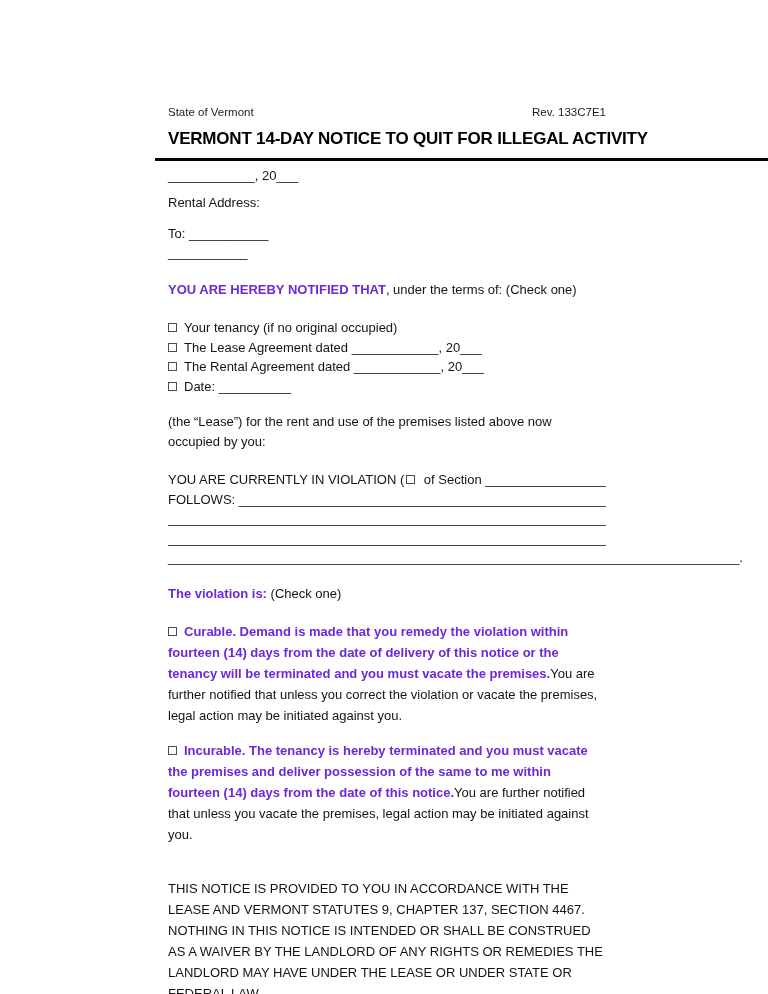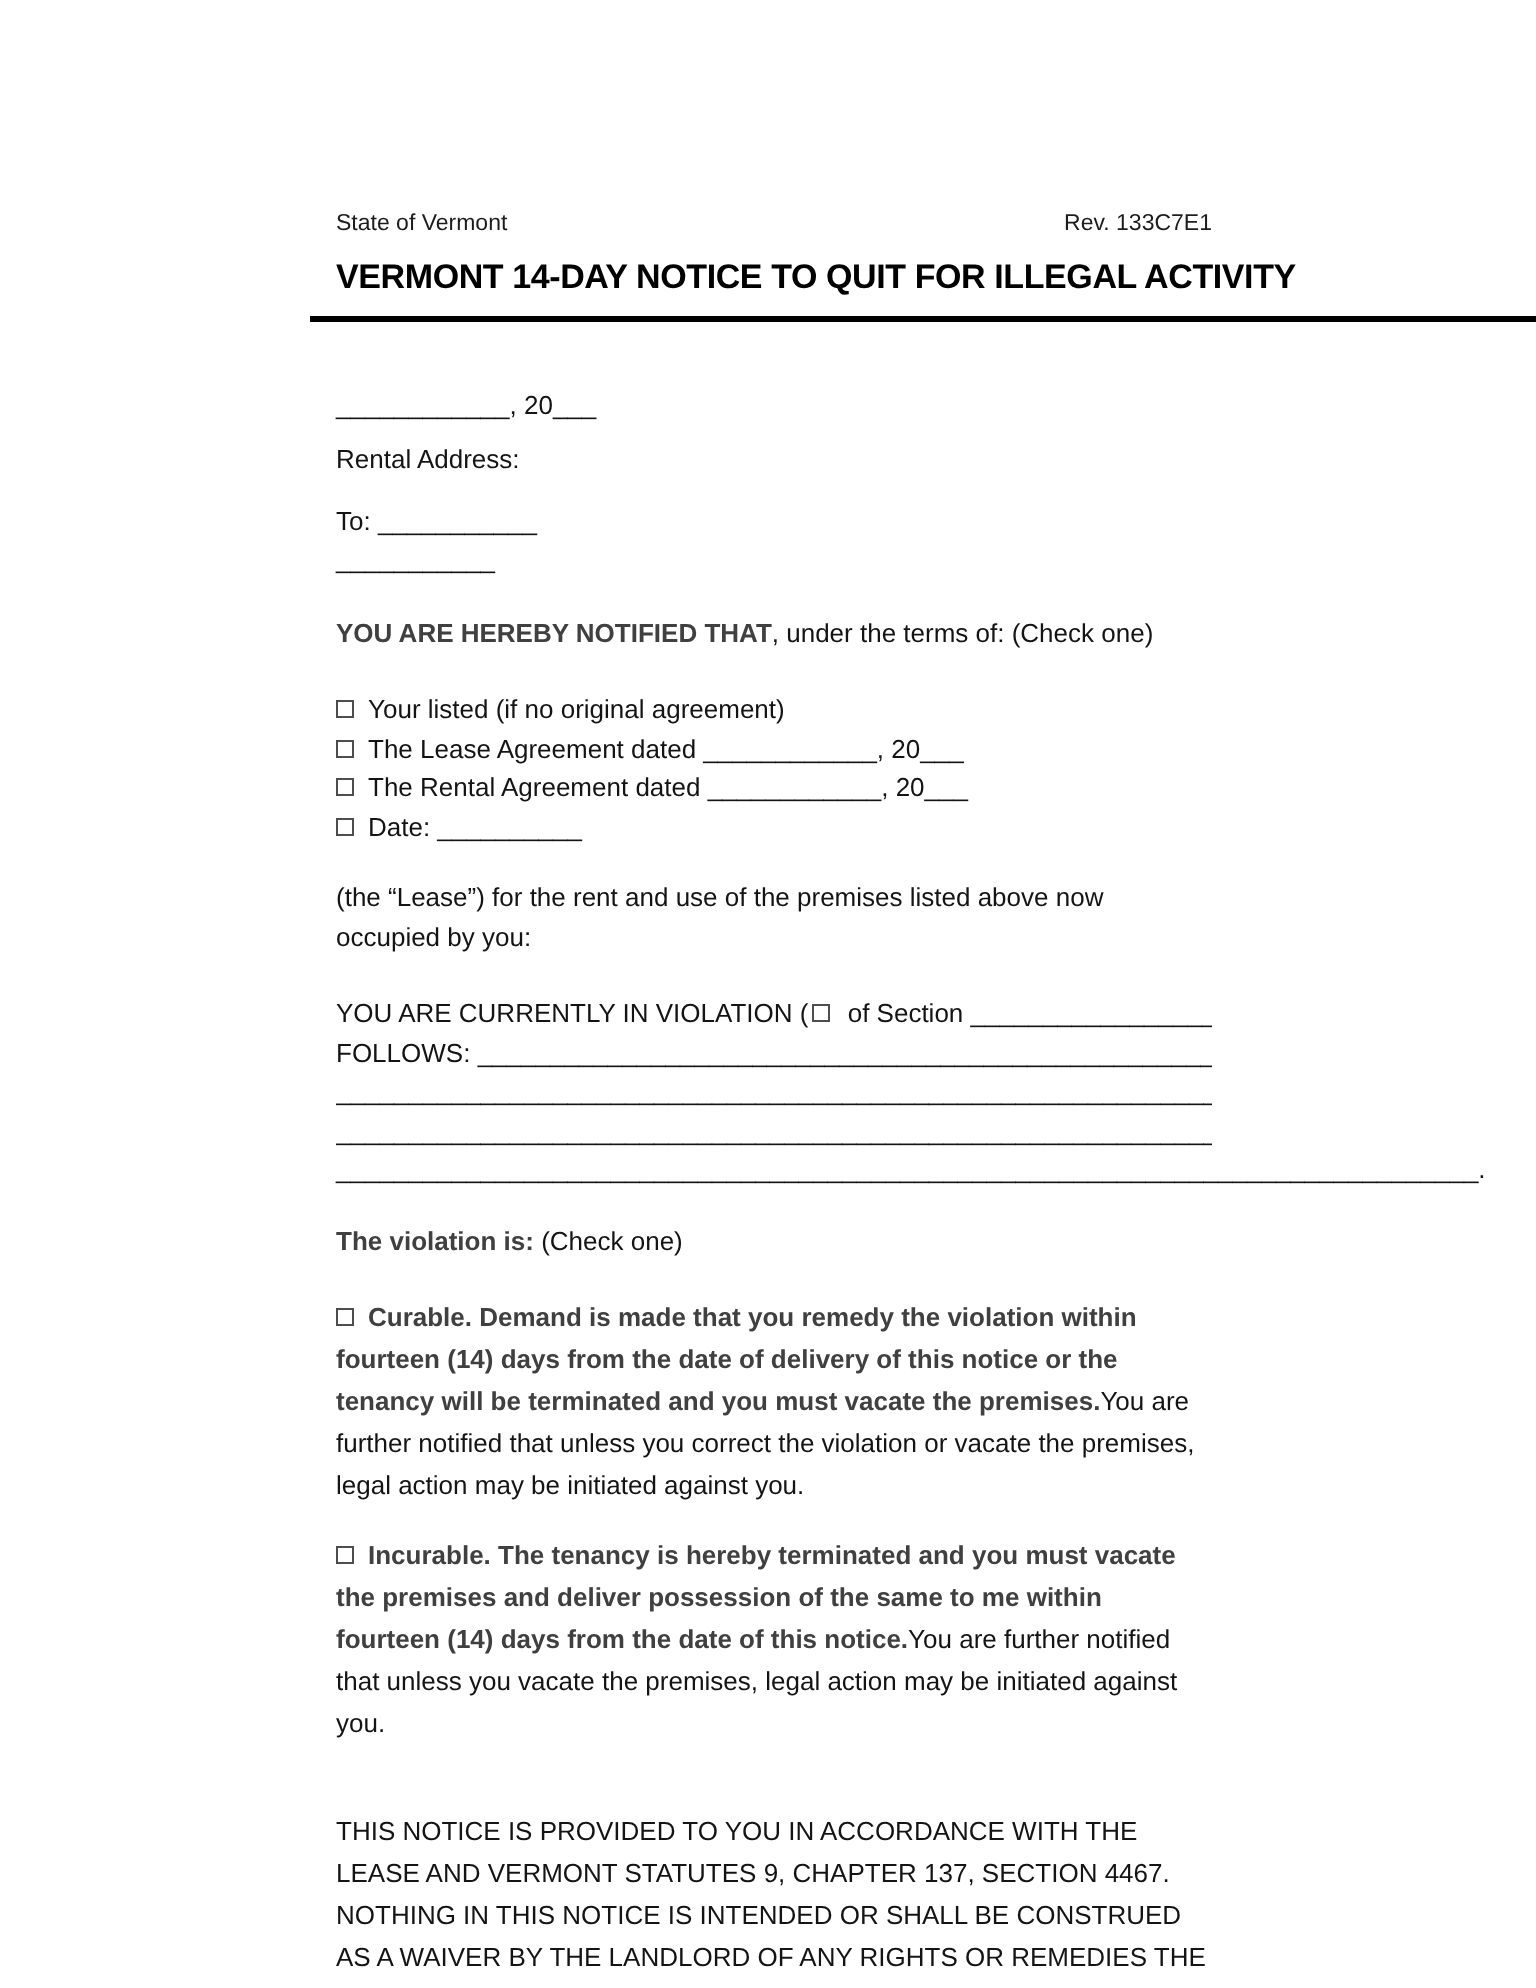--- a/index.html
+++ b/index.html
@@ -22,42 +22,42 @@
   .title {
     font-size:17px; font-weight:bold; text-align:center;
     letter-spacing:-0.2px; white-space:nowrap;
     margin-top:5px; color:#000;
   }
   .title-rule {
     height:3px; background:#000;
     width:613px; margin:6px 0 0 -13px;
   }
   .line { margin-top:0; }
-  .mt-date { margin-top:32px; }
+  .mt-date { margin-top:5px; }
   .mt-to { margin-top:11px; }
   .mt-rental { margin-top:8px; }
   .mt-notified { margin-top:17px; }
   .checklist { margin-top:19px; line-height:19.5px; }
   .check-item { white-space:nowrap; }
   .checkbox {
     display:inline-block; width:9px; height:9px;
     border:1px solid #4d4d4d; background:#fff;
     margin-right:7px; vertical-align:0px;
   }
   .checkbox.inline { margin:0 5px 0 2px; }
   .mt-lease { margin-top:16px; }
   .violation-block { margin-top:19px; line-height:19.5px; }
   .nowrap-line { white-space:nowrap; }
   .clip { overflow:hidden; }
   .mt-violation-is { margin-top:16px; }
   .para { line-height:21px; }
   .mt-curable { margin-top:18px; }
   .mt-incurable { margin-top:14px; }
   .mt-legal { margin-top:33px; }
-  b { color:#404040; }
+  b { color:#6d28d9; }
   .sig-row {
     display:flex; margin-top:42px;
   }
   .sig-col-signature { width:336px; margin-right:26px;margin-left:42px; }
   .sig-col-date { width:196px; }
   .sig-line { border-top:2px solid #3d3d3d; height:0; }
   .sig-label { margin-top:2px; font-size:13px; }
 </style>
 </head>
 <body>
@@ -75,21 +75,21 @@
   <div class="line mt-date"><span>____________</span><span>, 20___</span></div>
 
   <div class="line mt-rental">Rental Address:</div>
 
   <div class="line mt-to"><span>To:</span> <span>___________</span></div>
   <div class="line">___________</div>
 
   <div class="line mt-notified"><b>YOU ARE HEREBY NOTIFIED THAT</b><span>, under the terms of: (Check one)</span></div>
 
   <div class="checklist">
-    <div class="check-item"><span class="checkbox"></span><span>Your listed (if no original agreement)</span></div>
+    <div class="check-item"><span class="checkbox"></span><span>Your tenancy (if no original occupied)</span></div>
     <div class="check-item"><span class="checkbox"></span><span>The Lease Agreement dated ____________, 20___</span></div>
     <div class="check-item"><span class="checkbox"></span><span>The Rental Agreement dated ____________, 20___</span></div>
     <div class="check-item"><span class="checkbox"></span><span>Date: __________</span></div>
   </div>
 
   <div class="line mt-lease">(the “Lease”) for the rent and use of the premises listed above now occupied by you:</div>
 
   <div class="violation-block">
     <div class="nowrap-line clip"><span>YOU ARE CURRENTLY IN VIOLATION (</span><span class="checkbox inline"></span> <span>of Section</span> <span>_________________</span><span>) OF THE LEASE AS</span></div>
     <div class="nowrap-line clip"><span>FOLLOWS:</span> <span>____________________________________________________________________________</span></div>

